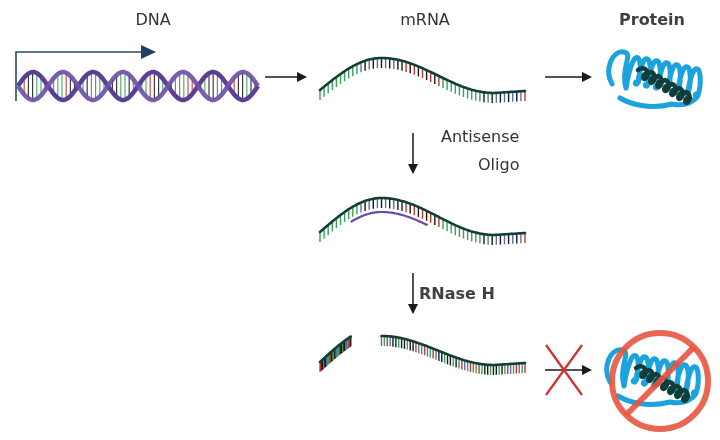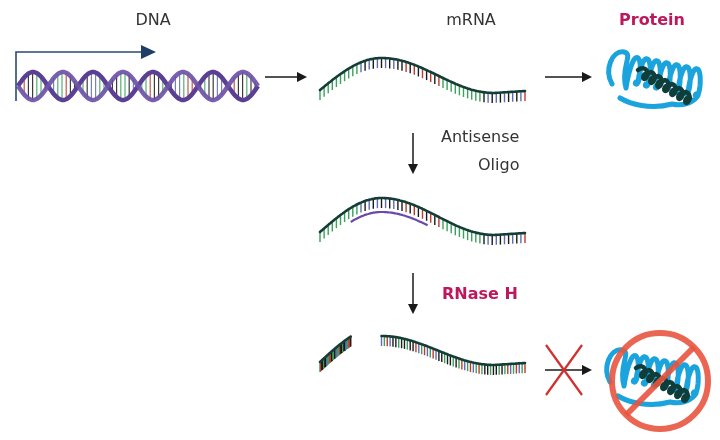--- a/index.html
+++ b/index.html
@@ -1,30 +1,30 @@
 <!DOCTYPE html>
 <html><head>
 <meta charset="utf-8">
 <style>
   html, body { margin: 0; padding: 0; background: #ffffff; }
   body { width: 720px; height: 440px; position: relative; overflow: hidden; font-family: "DejaVu Sans", sans-serif; }
   .label { position: absolute; color: #333333; font-size: 16px; line-height: 20px; white-space: nowrap; }
-  .label.bold { font-weight: bold; color: #be185d; }
+  .label.bold { font-weight: bold; color: #404040; }
   .center { transform: translateX(-50%); text-align: center; }
   svg.stage { position: absolute; left: 0; top: 0; }
 </style>
 </head>
 <body>
 
 <div class="label center" style="left:153px; top:10px;">DNA</div>
-<div class="label center" style="left:425px; top:10px;margin-left:46px;">mRNA</div>
+<div class="label center" style="left:425px; top:10px;">mRNA</div>
 <div class="label bold center" style="left:652px; top:10px;">Protein</div>
 <div class="label" style="left:441px; top:127px;">Antisense</div>
 <div class="label" style="left:478px; top:155px;">Oligo</div>
-<div class="label bold" style="left:442px; top:284px;">RNase H</div>
+<div class="label bold" style="left:419px; top:284px;">RNase H</div>
 
 <svg class="stage" width="720" height="440" viewBox="0 0 720 440">
   <defs>
     <marker id="ah" viewBox="0 0 10 10" refX="8" refY="5" markerWidth="7" markerHeight="7" orient="auto">
       <path d="M0,0 L10,5 L0,10 z" fill="#1a1a1a"></path>
     </marker>
   </defs>
 
   <g id="dna-group">
       <line x1="20" y1="83.08923632855137" x2="20" y2="88.91076367144863" stroke="#3aa05a" stroke-width="1.2" opacity="0.85"></line>

